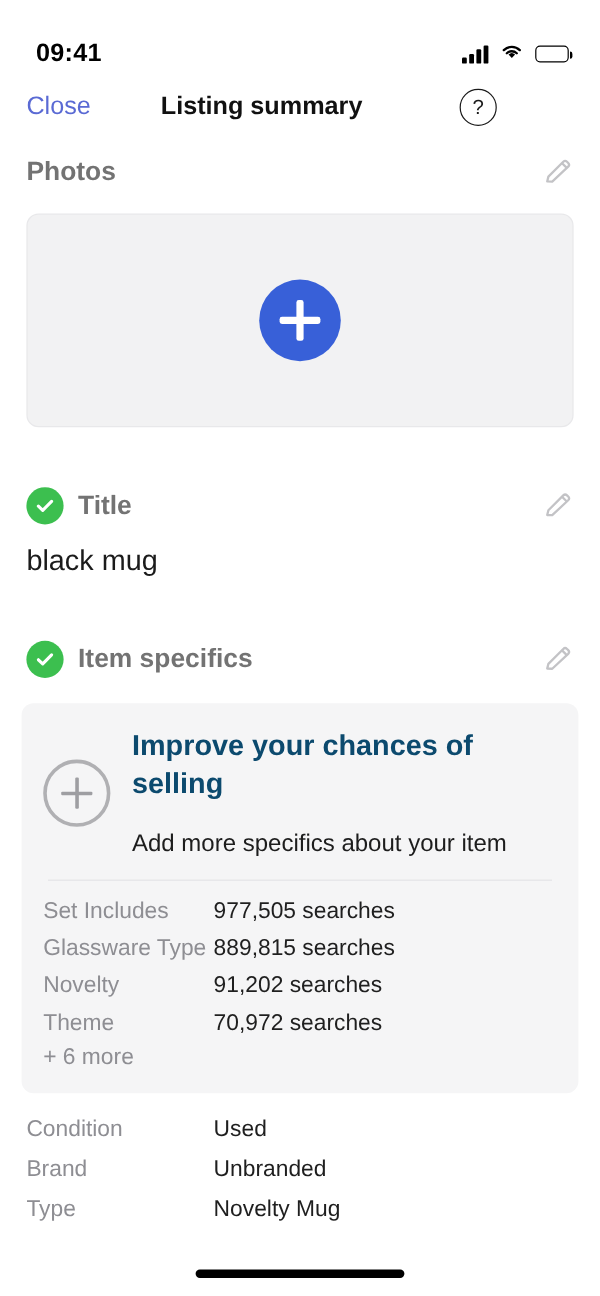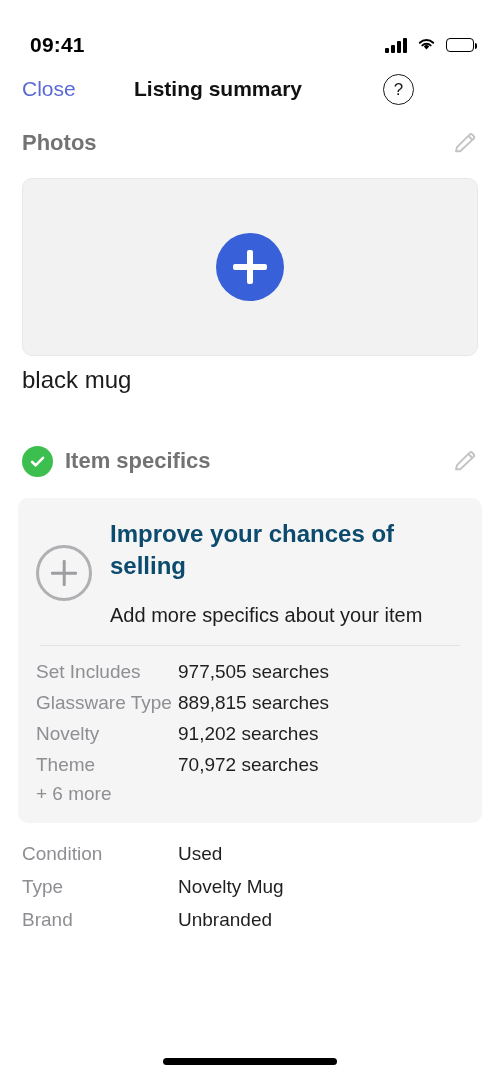--- a/index.html
+++ b/index.html
@@ -177,20 +177,34 @@
           <path d="M4 21.2 L5 17.2 L17.4 4.8 a2.2 2.2 0 0 1 3.1 0 l1 1 a2.2 2.2 0 0 1 0 3.1 L8.2 21.3 Z" fill="none" stroke="#c3c3c6" stroke-width="1.9" stroke-linejoin="round"></path>
           <path d="M16.6 6.2 L19.9 9.5" stroke="#c3c3c6" stroke-width="1.9" stroke-linecap="round"></path>
         </svg>
       </span>
     </div>
 
     <div class="photo-box">
       <button class="add-photo"></button>
     </div>
 
+    <div class="section-head" style="margin-top:42px">
+      <span class="check">
+        <svg width="19" height="19" viewBox="0 0 19 19">
+          <path d="M4 9.8 L7.6 13.3 L15 5.8" fill="none" stroke="#fff" stroke-width="2.6" stroke-linecap="round" stroke-linejoin="round"></path>
+        </svg>
+      </span>
+      <div class="sh-title">Title</div>
+      <span class="pencil">
+        <svg viewBox="0 0 26 26">
+          <path d="M4 21.2 L5 17.2 L17.4 4.8 a2.2 2.2 0 0 1 3.1 0 l1 1 a2.2 2.2 0 0 1 0 3.1 L8.2 21.3 Z" fill="none" stroke="#c3c3c6" stroke-width="1.9" stroke-linejoin="round"></path>
+          <path d="M16.6 6.2 L19.9 9.5" stroke="#c3c3c6" stroke-width="1.9" stroke-linecap="round"></path>
+        </svg>
+      </span>
+    </div>
     <div class="title-value">black mug</div>
 
     <div class="section-head" style="margin-top:44px">
       <span class="check">
         <svg width="19" height="19" viewBox="0 0 19 19">
           <path d="M4 9.8 L7.6 13.3 L15 5.8" fill="none" stroke="#fff" stroke-width="2.6" stroke-linecap="round" stroke-linejoin="round"></path>
         </svg>
       </span>
       <div class="sh-title">Item specifics</div>
       <span class="pencil">
@@ -231,25 +245,25 @@
 
       <div class="more-link">+ 6 more</div>
     </div>
 
     <div class="plain-specs">
       <div class="plain-row">
         <div class="plain-label">Condition</div>
         <div class="plain-value">Used</div>
       </div>
       <div class="plain-row">
+        <div class="plain-label">Brand</div>
+        <div class="plain-value">Unbranded</div>
+      </div>
+      <div class="plain-row">
         <div class="plain-label">Type</div>
         <div class="plain-value">Novelty Mug</div>
       </div>
-      <div class="plain-row">
-        <div class="plain-label">Brand</div>
-        <div class="plain-value">Unbranded</div>
-      </div>
     </div>
 
   </div>
 
   <div class="home-indicator"></div>
 </div>
 
 </body></html>

